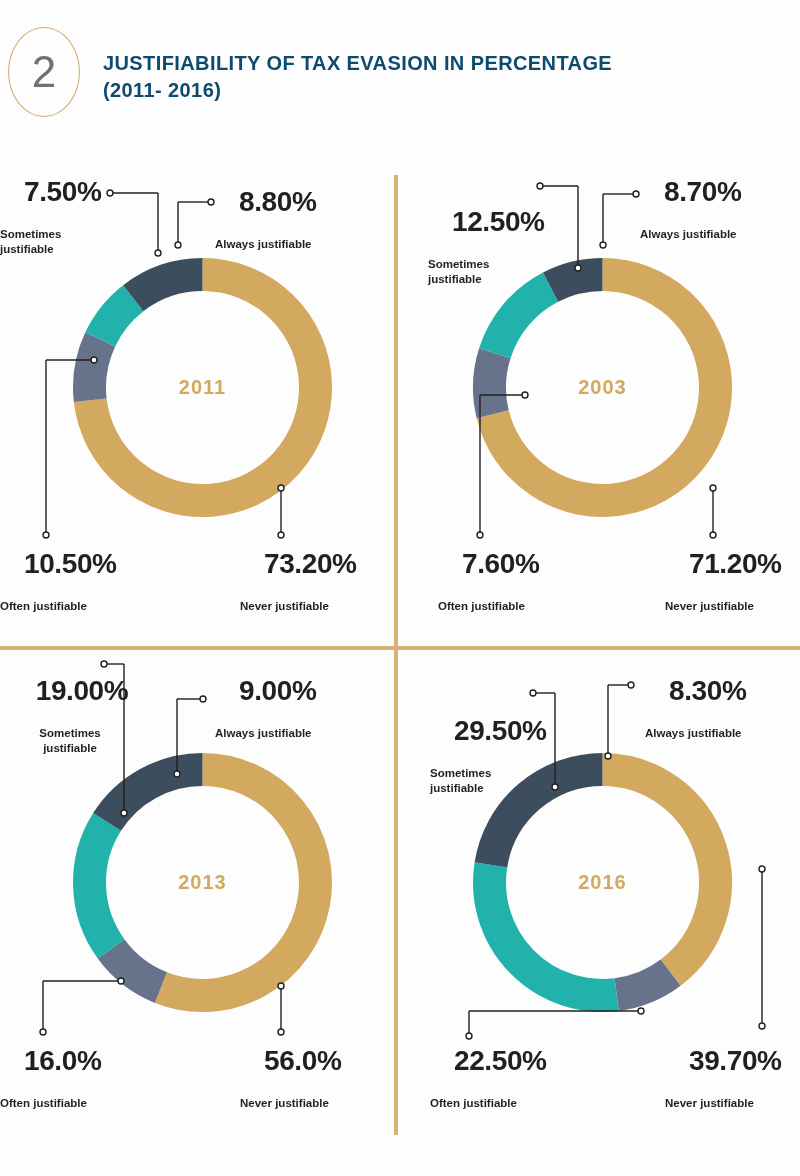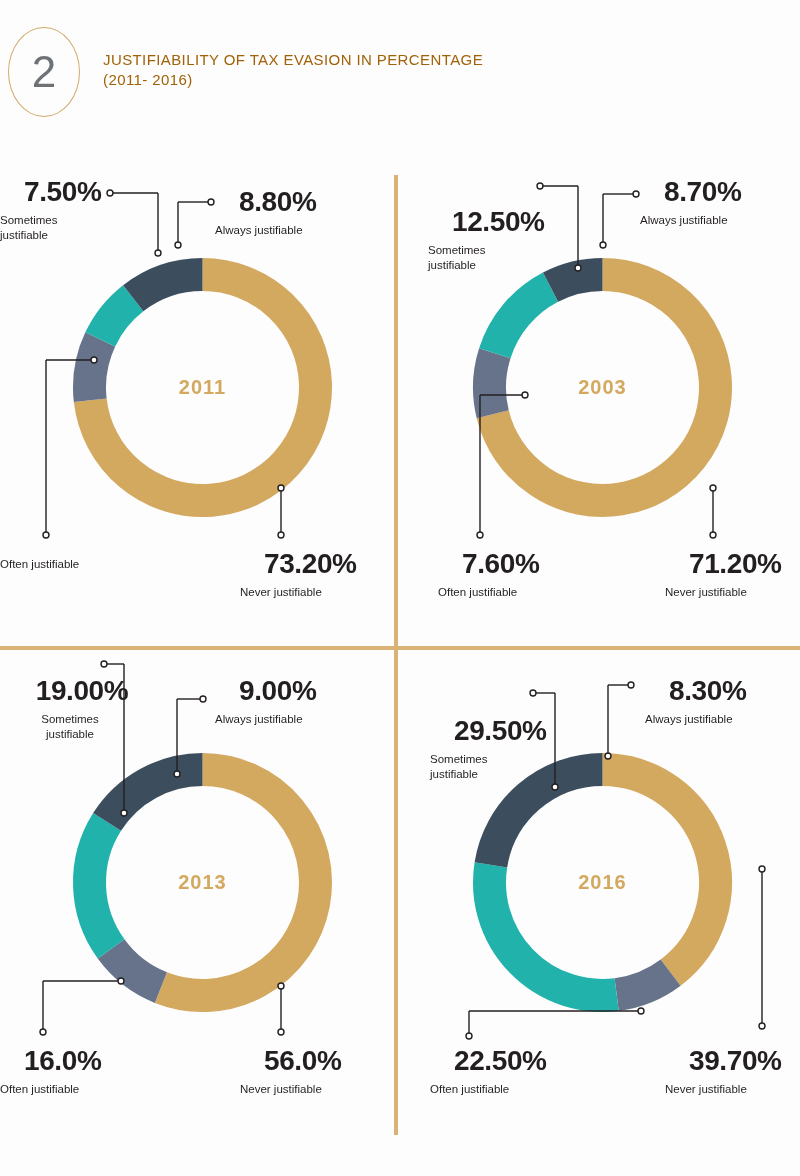--- a/index.html
+++ b/index.html
@@ -36,25 +36,25 @@
     color: #6e7277;
     line-height: 1;
     font-family: "Liberation Sans", sans-serif;
   }
   #title-block {
     position: absolute;
     left: 103px; top: 50px;
     width: 620px;
   }
   .title-line {
-    font-size: 15px;
-    font-weight: normal;
+    font-size: 20px;
+    font-weight: bold;
     letter-spacing: 0.4px;
     line-height: 1.33;
-    color: #a16207;
+    color: #0c4a6e;
     font-family: "Liberation Sans", sans-serif;
   }
 
   
   #divider-vertical {
     position: absolute;
     left: 394px; top: 175px;
     width: 4px; height: 960px;
     background: #d9b375;
   }
@@ -103,24 +103,24 @@
     font-size: 28px;
     font-weight: bold;
     letter-spacing: -0.4px;
     line-height: 1;
     color: #231f20;
     white-space: nowrap;
     padding-left: 24px;
   }
   .callout .cat {
     font-size: 11.5px;
-    font-weight: normal;
+    font-weight: bold;
     line-height: 1.28;
     color: #231f20;
-    margin-top: 7px;
+    margin-top: 21px;
     white-space: pre-line;
   }
 
   
   .c-sometimes { left: 0px;   top: 18px;  width: 140px; }
   .c-always    { left: 215px; top: 28px;  width: 160px; }
   .c-often     { left: 0px;   top: 390px; width: 150px; }
   .c-never     { left: 240px; top: 390px; width: 160px; }
 
   
@@ -204,20 +204,21 @@
   <div class="callout c-sometimes">
     <div class="pct">7.50%</div>
     <div class="cat">Sometimes
 justifiable</div>
   </div>
   <div class="callout c-always">
     <div class="pct">8.80%</div>
     <div class="cat">Always justifiable</div>
   </div>
   <div class="callout c-often">
+    <div class="pct">10.50%</div>
     <div class="cat">Often justifiable</div>
   </div>
   <div class="callout c-never">
     <div class="pct">73.20%</div>
     <div class="cat">Never justifiable</div>
   </div>
 </div>
 
 <div class="panel" id="panel-2012">
   <div class="donut-wrap">

